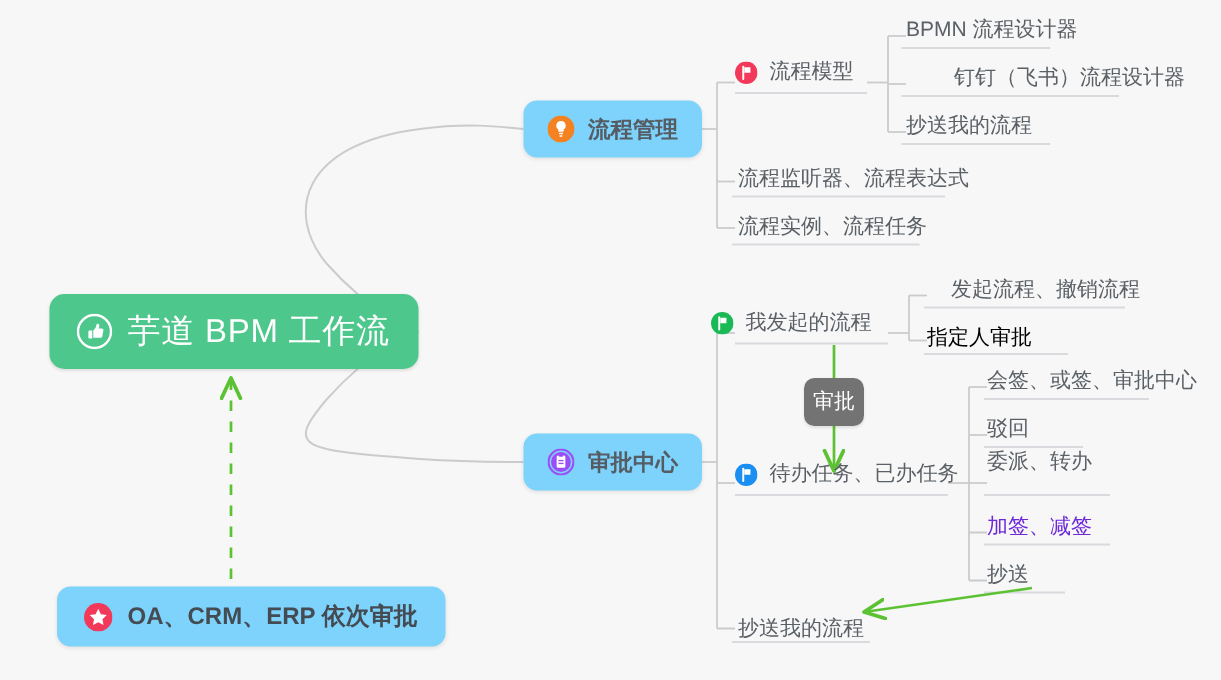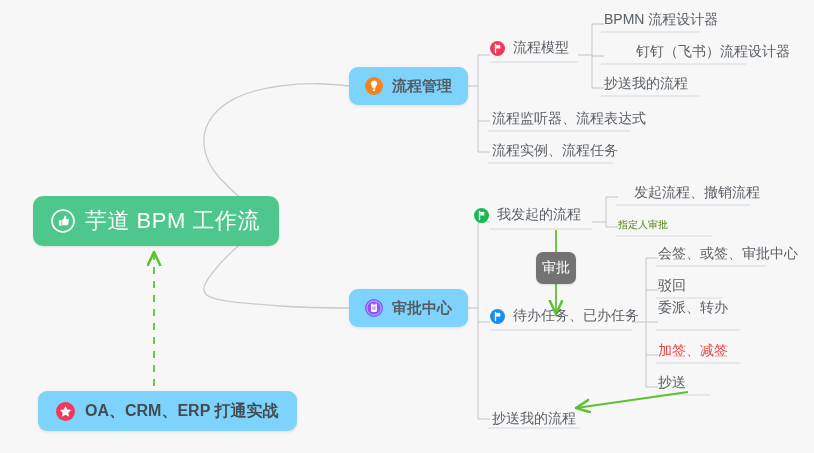--- a/index.html
+++ b/index.html
@@ -213,21 +213,21 @@
         <path d="M6.2 3.9h4.1v3.6H6.2z" fill="#ffffff"></path>
       </svg>
     </span>
     <span style="color:#5a6066;font-size:14px;margin-left:8px;">我发起的流程</span>
   </div>
 
   <div class="node" style="left:634px;top:181px;height:24px;">
     <span style="color:#5a6066;font-size:14px;">发起流程、撤销流程</span>
   </div>
   <div class="node" style="left:618px;top:213px;height:24px;">
-    <span style="color:#4d7c0f;font-size:10px;">指定人审批</span>
+    <span style="color:#000000;font-size:14px;">指定人审批</span>
   </div>
 
   <div class="node" style="left:490px;top:301px;height:30px;">
     <span class="icon">
       <svg width="15" height="15" viewBox="0 0 15 15">
         <circle cx="7.5" cy="7.5" r="7.5" fill="#1b8ef2"></circle>
         <path d="M5.5 3.4v8.2" stroke="#ffffff" stroke-width="1.3" stroke-linecap="round"></path>
         <path d="M6.2 3.9h4.1v3.6H6.2z" fill="#ffffff"></path>
       </svg>
     </span>
@@ -237,37 +237,37 @@
   <div class="node" style="left:658px;top:242px;height:24px;">
     <span style="color:#5a6066;font-size:14px;">会签、或签、审批中心</span>
   </div>
   <div class="node" style="left:658px;top:274px;height:24px;">
     <span style="color:#5a6066;font-size:14px;">驳回</span>
   </div>
   <div class="node" style="left:658px;top:296px;height:24px;">
     <span style="color:#5a6066;font-size:14px;">委派、转办</span>
   </div>
   <div class="node" style="left:658px;top:339px;height:24px;">
-    <span style="color:#ef4444;font-size:14px;">加签、减签</span>
+    <span style="color:#6d28d9;font-size:14px;">加签、减签</span>
   </div>
   <div class="node" style="left:658px;top:371px;height:24px;">
     <span style="color:#5a6066;font-size:14px;">抄送</span>
   </div>
 
   <div class="node" style="left:492px;top:404px;height:24px;align-items:flex-end;">
     <span style="color:#5a6066;font-size:14px;">抄送我的流程</span>
   </div>
 
   <div class="badge" id="approval-badge">
     <span>审批</span>
   </div>
 
   <div class="node card floating-card" style="left:38px;top:391px;">
     <span class="icon">
       <svg width="19" height="19" viewBox="0 0 19 19">
         <circle cx="9.5" cy="9.5" r="9.5" fill="#f2395a"></circle>
         <path d="M9.5 3.9l1.75 3.55 3.92.57-2.84 2.77.67 3.9-3.5-1.84-3.5 1.84.67-3.9L3.83 8.02l3.92-.57z" fill="#ffffff"></path>
       </svg>
     </span>
-    <span class="label">OA、CRM、ERP 打通实战</span>
+    <span class="label">OA、CRM、ERP 依次审批</span>
   </div>
 
 </div>
 
 </body></html>

